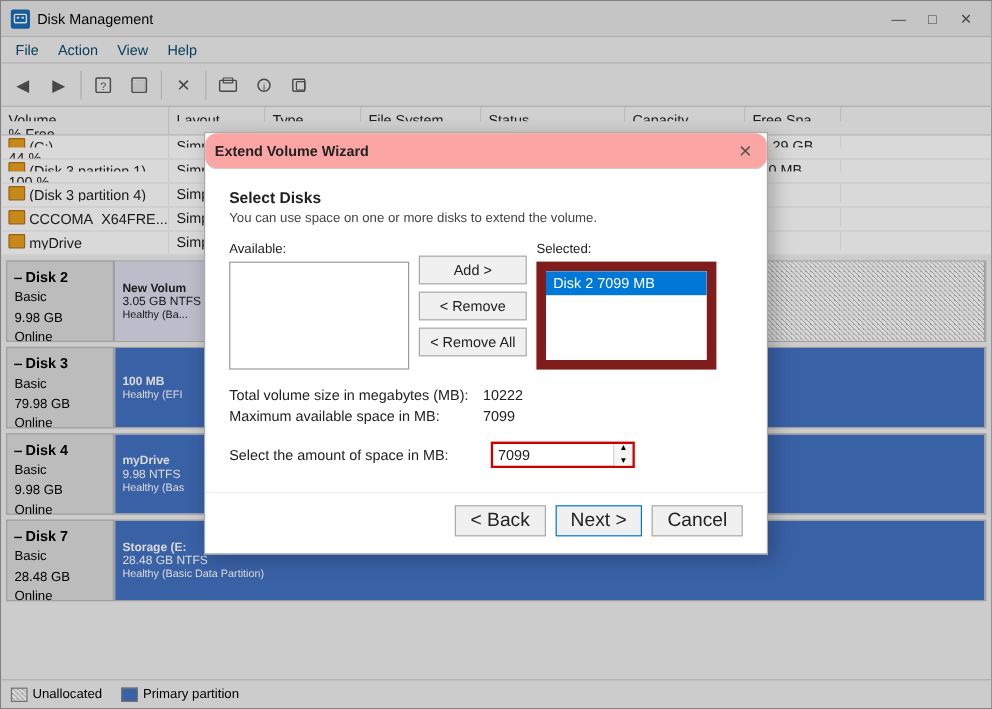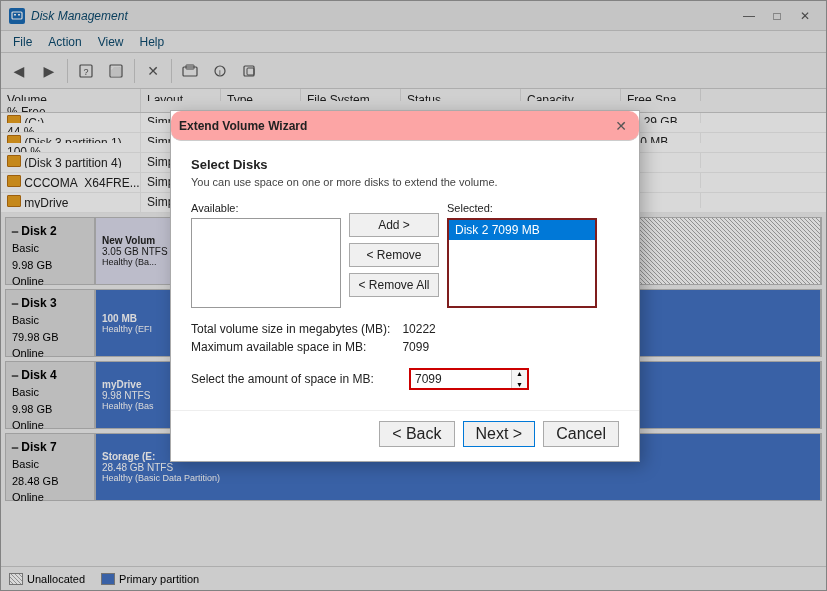--- a/index.html
+++ b/index.html
@@ -45,22 +45,21 @@
       border-radius: 2px;
       display: flex;
       align-items: center;
       justify-content: center;
       color: white;
       font-size: 9px;
       font-weight: bold;
     }
     .title-text {
       font-size: 12px;
-      color: #0c4a6e;
-      font-style: italic;
+      color: #000000;
     }
     .title-bar-controls {
       display: flex;
       gap: 2px;
     }
     .title-btn {
       width: 26px;
       height: 20px;
       border: none;
       background: transparent;
@@ -351,21 +350,21 @@
       flex-direction: column;
     }
     .selected-list-label {
       font-size: 11px;
       color: #222;
       margin-bottom: 4px;
     }
     .selected-list-box {
       width: 150px;
       height: 90px;
-      border: 2px solid #7f1d1d;
+      border: 8px solid #7f1d1d;
       background: white;
       overflow-y: auto;
       font-size: 12px;
     }
     .selected-item {
       padding: 3px 6px;
       background: #0078d7;
       color: white;
       font-size: 12px;
     }

